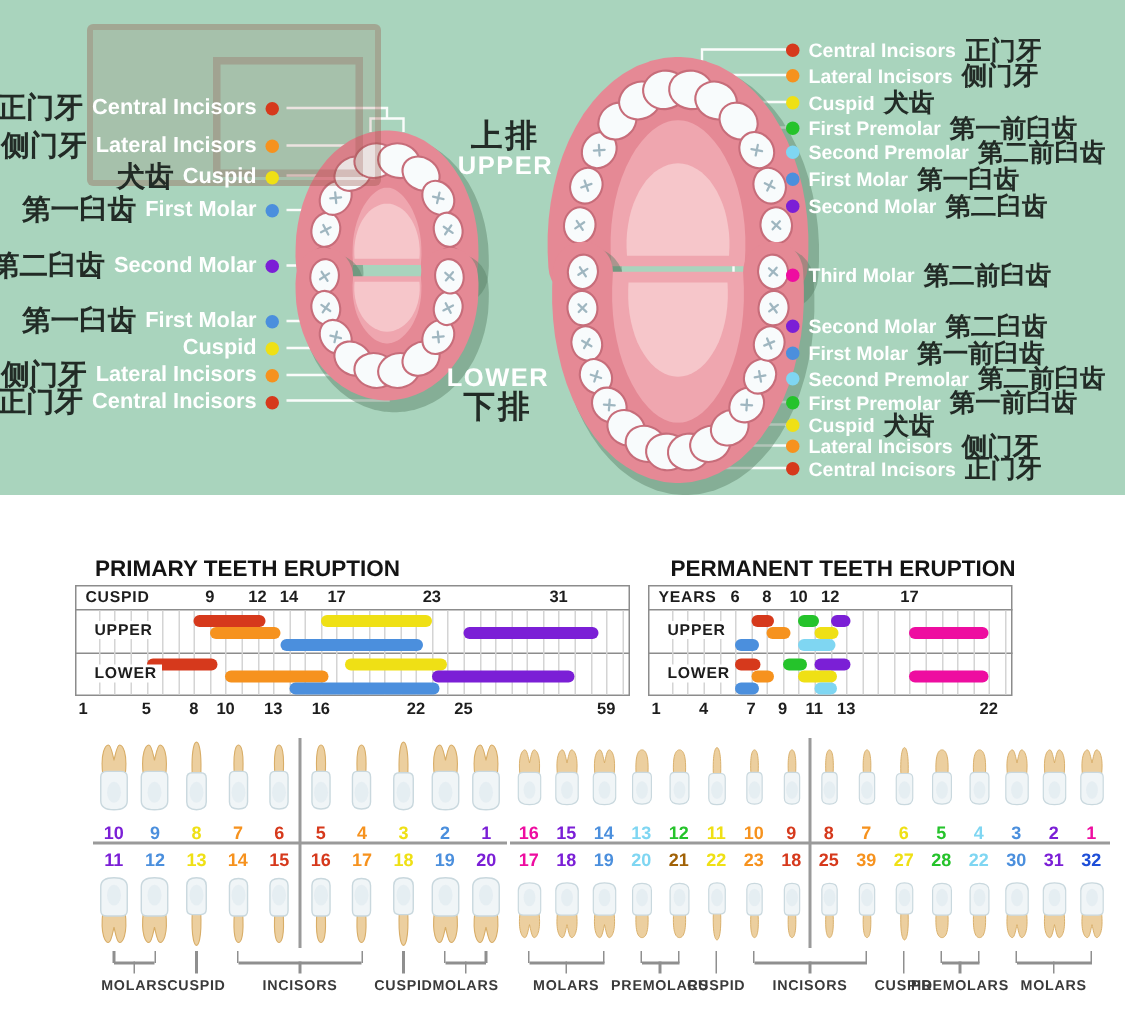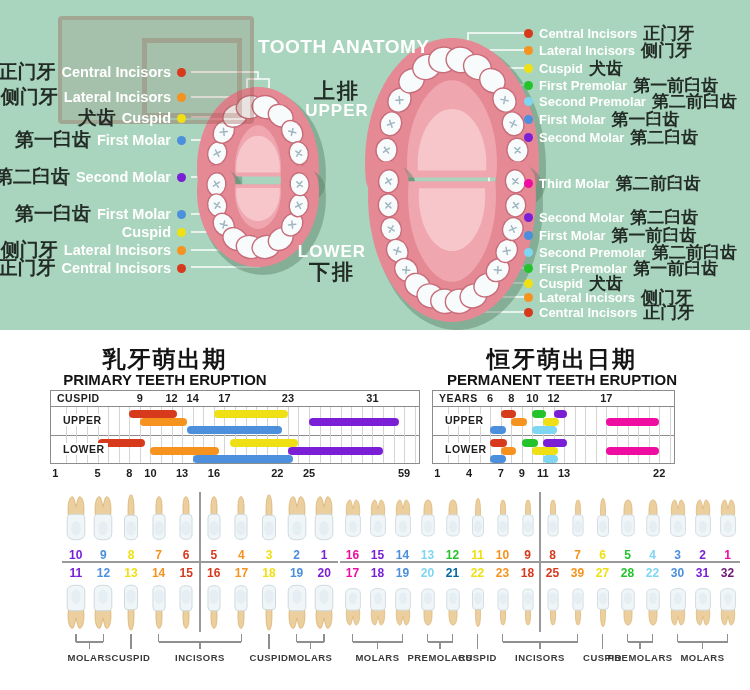--- a/index.html
+++ b/index.html
@@ -186,21 +186,20 @@
             <ellipse cx="0" cy="0" rx="11.5" ry="10.0" fill="#f8fbfc" stroke="#c76d7a" stroke-width="1.4" transform="translate(515.4,181.2) rotate(-98.0)"></ellipse>
             <path d="M-3 -2 L3 2 M-2 3 L2 -3" stroke="#9fb6c0" stroke-width="1.5" fill="none" stroke-linecap="round" transform="translate(515.4,181.2) rotate(-83.0)"></path>
           </g>
         </g>
     </svg>
 
     <div id="watermark">
       <div class="inner"></div>
     </div>
 
-    <div id="title-en">TOOTH ANATOMY</div>
 
     <div id="legend-left-upper">
         <div class="lg-row lg-left" style="top: 61px;">
           <span class="lg-zh">正门牙</span>
           <span class="lg-en">Central Incisors</span>
           <span class="dot" style="background: rgb(214, 57, 28);"></span>
         </div>
         <div class="lg-row lg-left" style="top: 86px;">
           <span class="lg-zh">侧门牙</span>
           <span class="lg-en">Lateral Incisors</span>
@@ -329,23 +328,21 @@
     <div class="jaw-label" style="left:297px;top:80px;width:80px;">
       <div class="jaw-zh">上排</div>
       <div class="jaw-en">UPPER</div>
     </div>
     <div class="jaw-label" style="left:292px;top:243px;width:80px;">
       <div class="jaw-en">LOWER</div>
       <div class="jaw-zh">下排</div>
     </div>
   </div>
 
-  <div class="sec-title-zh" style="left:50px;top:344px;width:230px;">乳牙萌出期</div>
   <div class="sec-title-en" style="left:43px;top:371px;width:244px;">PRIMARY TEETH ERUPTION DATES</div>
-  <div class="sec-title-zh" style="left:438px;top:344px;width:248px;">恒牙萌出日期</div>
   <div class="sec-title-en" style="left:432px;top:371px;width:260px;">PERMANENT TEETH ERUPTION DATES</div>
 
   <div id="chart-primary" class="gantt" style="left:50px;top:390px;width:370px;height:92px;">
       <div class="frame" style="left: 0px; top: 0px; width: 368px; height: 72px;"></div>
       <div class="hline" style="left: 0px; top: 16px; width: 370px;"></div>
       <div class="hline" style="left: 0px; top: 45px; width: 370px;"></div>
       <div class="grid" style="left: 15.9px; top: 17px; height: 56px;"></div>
       <div class="grid" style="left: 26.4px; top: 17px; height: 56px;"></div>
       <div class="grid" style="left: 37px; top: 17px; height: 56px;"></div>
       <div class="grid" style="left: 47.6px; top: 17px; height: 56px;"></div>
@@ -804,21 +801,21 @@
         </svg>
       </div>
       <div class="tooth-num" style="left: 414.5px; top: 566px; width: 26px; color: rgb(127, 214, 242);">20</div>
       <div class="tooth-slot" style="left: 416.5px; top: 581px; width: 22px; height: 52px; transform: scaleY(-1);">
         <svg width="22" height="52" viewBox="0 0 28 52">
           <path d="M9 24 C8 7 11 3 14 3 C17 3 20 7 19 24 Z" fill="#eccf9f" stroke="#d8ad67" stroke-width="0.8"></path>
           <path d="M6 26 Q6 22 10 22 H18 Q22 22 22 26 V43 Q22 49 14 49 Q6 49 6 43 Z" fill="#f0f5f7" stroke="#c9d8de" stroke-width="1"></path>
           <ellipse cx="14" cy="37" rx="5" ry="7.5" fill="#dce8ee" opacity="0.55"></ellipse>
         </svg>
       </div>
-      <div class="tooth-num" style="left: 439.5px; top: 566px; width: 26px; color: #0369a1;">21</div>
+      <div class="tooth-num" style="left: 439.5px; top: 566px; width: 26px; color: #a16207;">21</div>
       <div class="tooth-slot" style="left: 441.5px; top: 581px; width: 22px; height: 52px; transform: scaleY(-1);">
         <svg width="22" height="52" viewBox="0 0 28 52">
           <path d="M9 24 C8 7 11 3 14 3 C17 3 20 7 19 24 Z" fill="#eccf9f" stroke="#d8ad67" stroke-width="0.8"></path>
           <path d="M6 26 Q6 22 10 22 H18 Q22 22 22 26 V43 Q22 49 14 49 Q6 49 6 43 Z" fill="#f0f5f7" stroke="#c9d8de" stroke-width="1"></path>
           <ellipse cx="14" cy="37" rx="5" ry="7.5" fill="#dce8ee" opacity="0.55"></ellipse>
         </svg>
       </div>
       <div class="tooth-num" style="left: 464.5px; top: 566px; width: 26px; color: rgb(239, 224, 21);">22</div>
       <div class="tooth-slot" style="left: 466.5px; top: 581px; width: 22px; height: 52px; transform: scaleY(-1);">
         <svg width="22" height="52" viewBox="0 0 28 52">
@@ -892,21 +889,21 @@
         </svg>
       </div>
       <div class="tooth-num" style="left: 689.5px; top: 566px; width: 26px; color: rgb(123, 31, 214);">31</div>
       <div class="tooth-slot" style="left: 691.5px; top: 581px; width: 22px; height: 52px; transform: scaleY(-1);">
         <svg width="22" height="52" viewBox="0 0 28 52">
           <path d="M6 25 C4 8 8 3 10 3 C12 3 13 10 14 14 C15 10 16 3 18 3 C20 3 24 8 22 25 Z" fill="#eccf9f" stroke="#d8ad67" stroke-width="0.8"></path>
           <path d="M4.5 26 Q4.5 22 9 22 H19 Q23.5 22 23.5 26 V43 Q23.5 49.5 14 49.5 Q4.5 49.5 4.5 43 Z" fill="#f0f5f7" stroke="#c9d8de" stroke-width="1"></path>
           <ellipse cx="14" cy="37" rx="5" ry="7.5" fill="#dce8ee" opacity="0.55"></ellipse>
         </svg>
       </div>
-      <div class="tooth-num" style="left: 714.5px; top: 566px; width: 26px; color: #701a75;">32</div>
+      <div class="tooth-num" style="left: 714.5px; top: 566px; width: 26px; color: #1d4ed8;">32</div>
       <div class="tooth-slot" style="left: 716.5px; top: 581px; width: 22px; height: 52px; transform: scaleY(-1);">
         <svg width="22" height="52" viewBox="0 0 28 52">
           <path d="M6 25 C4 8 8 3 10 3 C12 3 13 10 14 14 C15 10 16 3 18 3 C20 3 24 8 22 25 Z" fill="#eccf9f" stroke="#d8ad67" stroke-width="0.8"></path>
           <path d="M4.5 26 Q4.5 22 9 22 H19 Q23.5 22 23.5 26 V43 Q23.5 49.5 14 49.5 Q4.5 49.5 4.5 43 Z" fill="#f0f5f7" stroke="#c9d8de" stroke-width="1"></path>
           <ellipse cx="14" cy="37" rx="5" ry="7.5" fill="#dce8ee" opacity="0.55"></ellipse>
         </svg>
       </div>
       <div class="divline" style="left: 340px; top: 561px; width: 400px; height: 2px;"></div>
       <div class="divline" style="left: 539px; top: 492px; width: 2px; height: 140px;"></div>
       <div class="bk" style="left: 351.75px; top: 634px; width: 1.5px; height: 8px;"></div>

